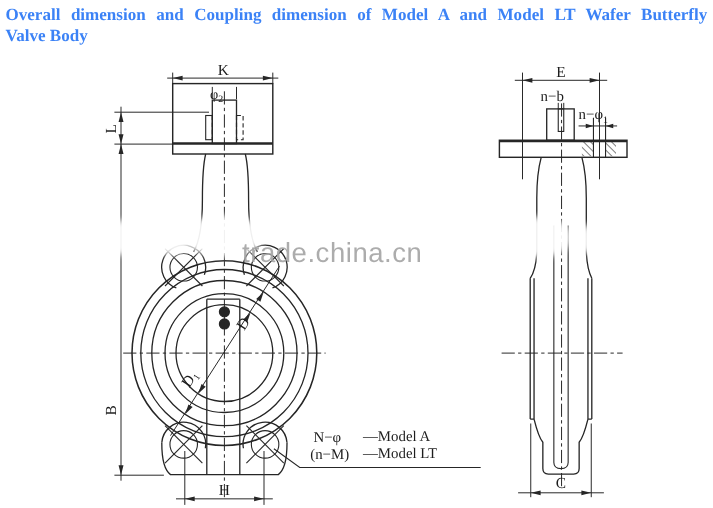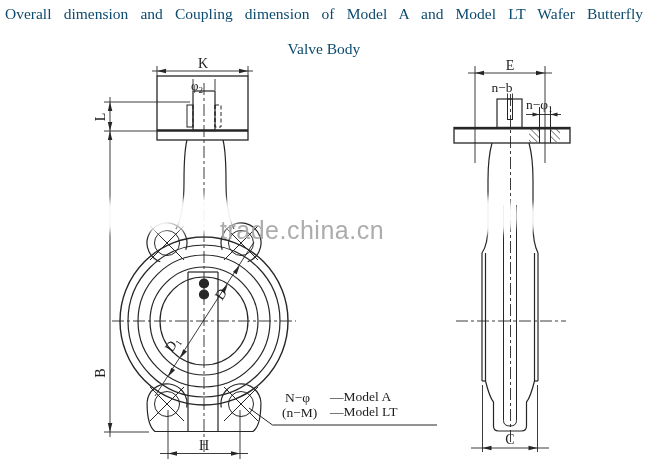--- a/index.html
+++ b/index.html
@@ -1,21 +1,21 @@
 <!DOCTYPE html>
 <html><head>
 <meta charset="utf-8">
 <style>
   html,body{margin:0;padding:0;}
   body{width:648px;height:462px;background:#ffffff;position:relative;overflow:hidden;
        font-family:"Liberation Serif", serif;}
-  .title{position:absolute;left:5px;top:5px;width:638px;color:#0c4a6e;
-         font-size:15.5px;line-height:1.22;font-weight:400;}
+  .title{position:absolute;left:5px;top:5px;width:638px;color:#3b82f6;
+         font-size:15.5px;line-height:1.22;font-weight:700;}
   .title .l1{text-align:justify;text-align-last:justify;}
-  .title .l2{text-align:center;margin-top:16px;}
+  .title .l2{text-align:left;}
   svg{position:absolute;left:0;top:0;}
   svg text{font-family:"Liberation Serif", serif;fill:#1d1d1d;}
   .blob{position:absolute;background:rgba(255,255,255,0.93);filter:blur(3px);border-radius:45%;}
   .wm{position:absolute;left:220px;top:216px;font-family:"Liberation Sans", sans-serif;
       font-size:25px;color:#a4a4a4;letter-spacing:0.5px;opacity:0.9;}
 </style>
 </head>
 <body>
 
 <div class="title">

